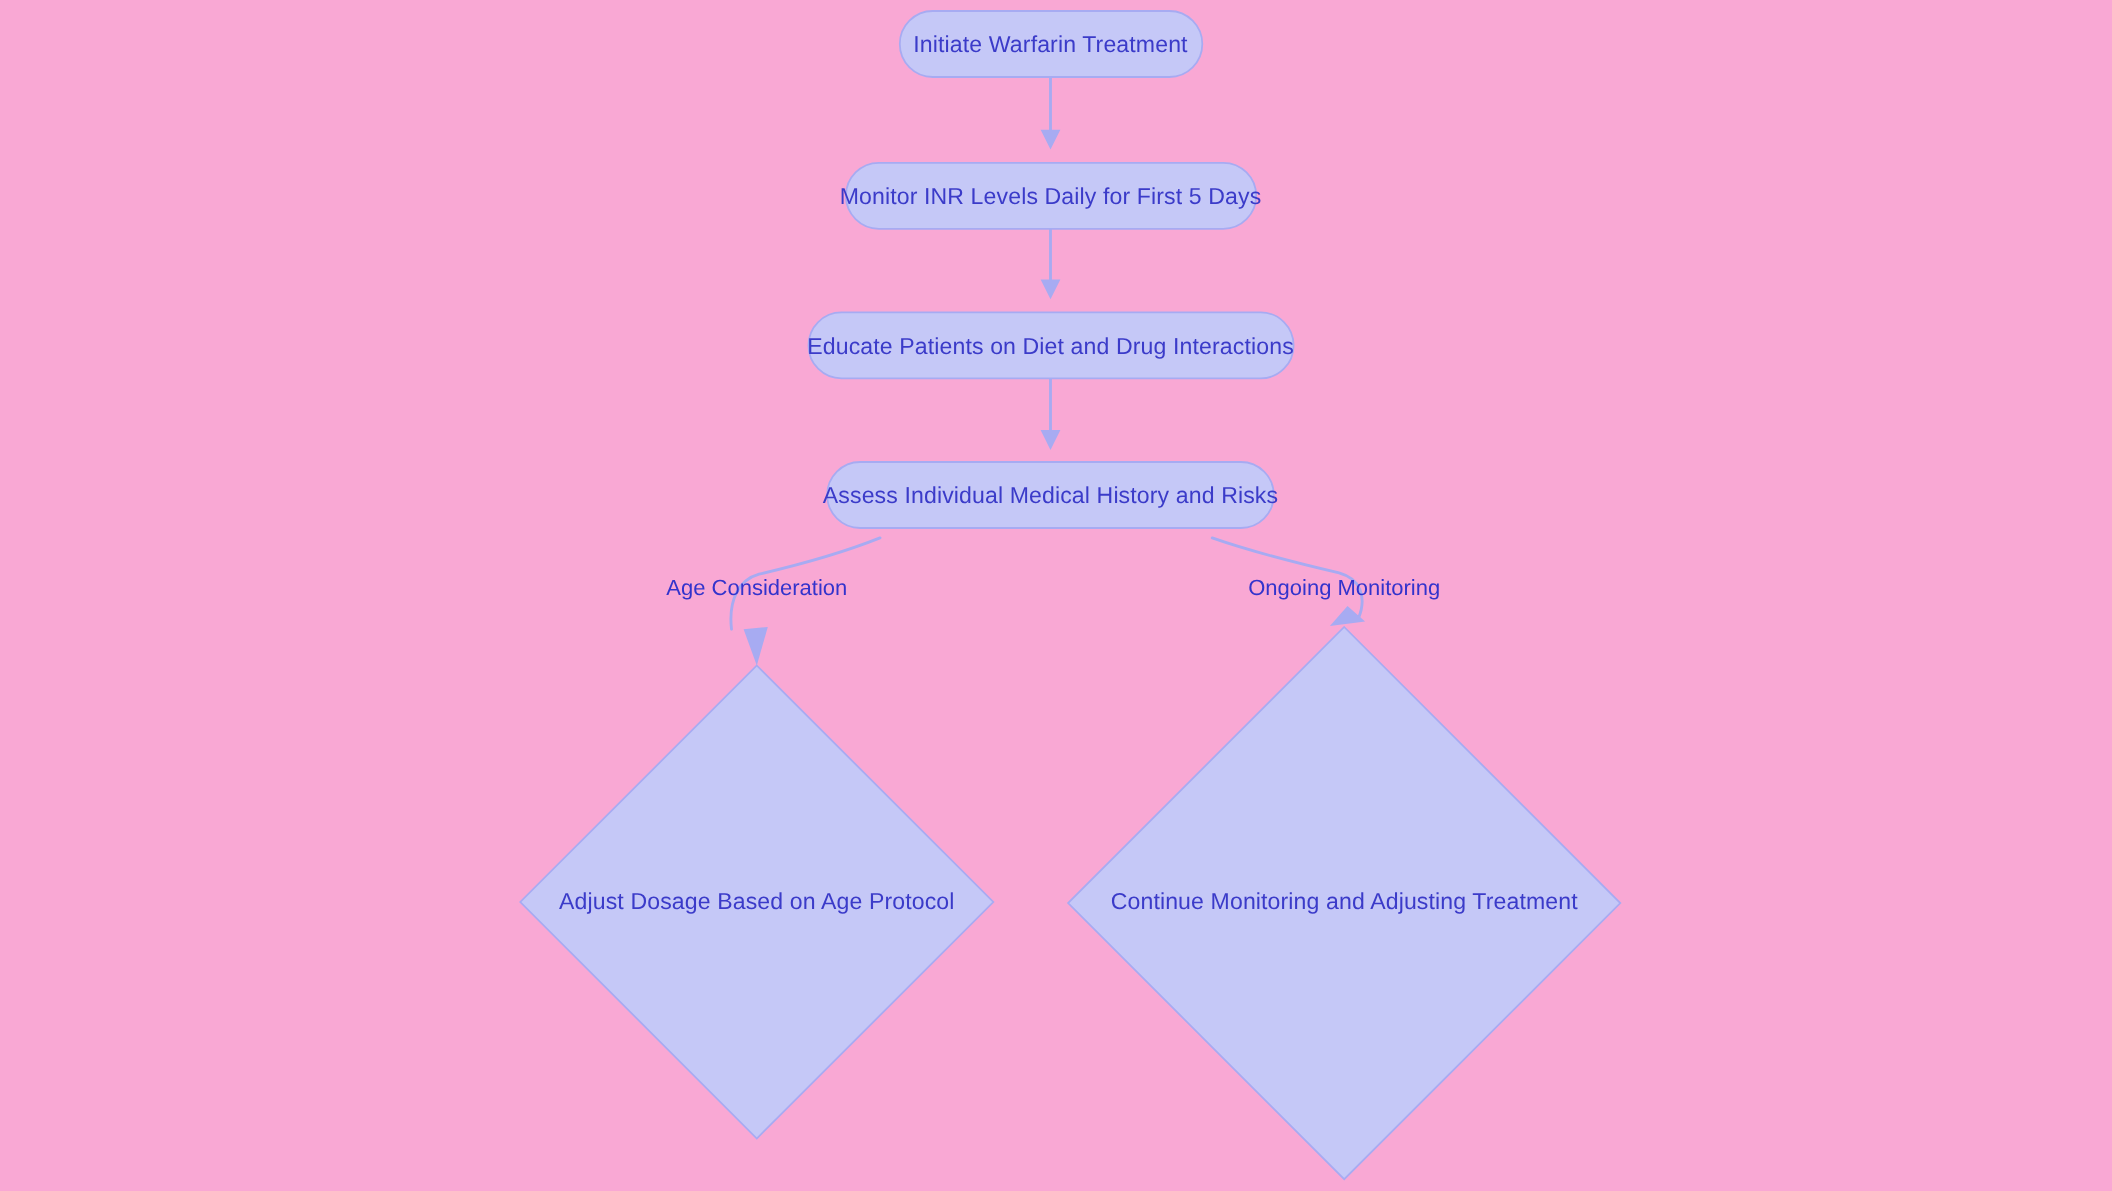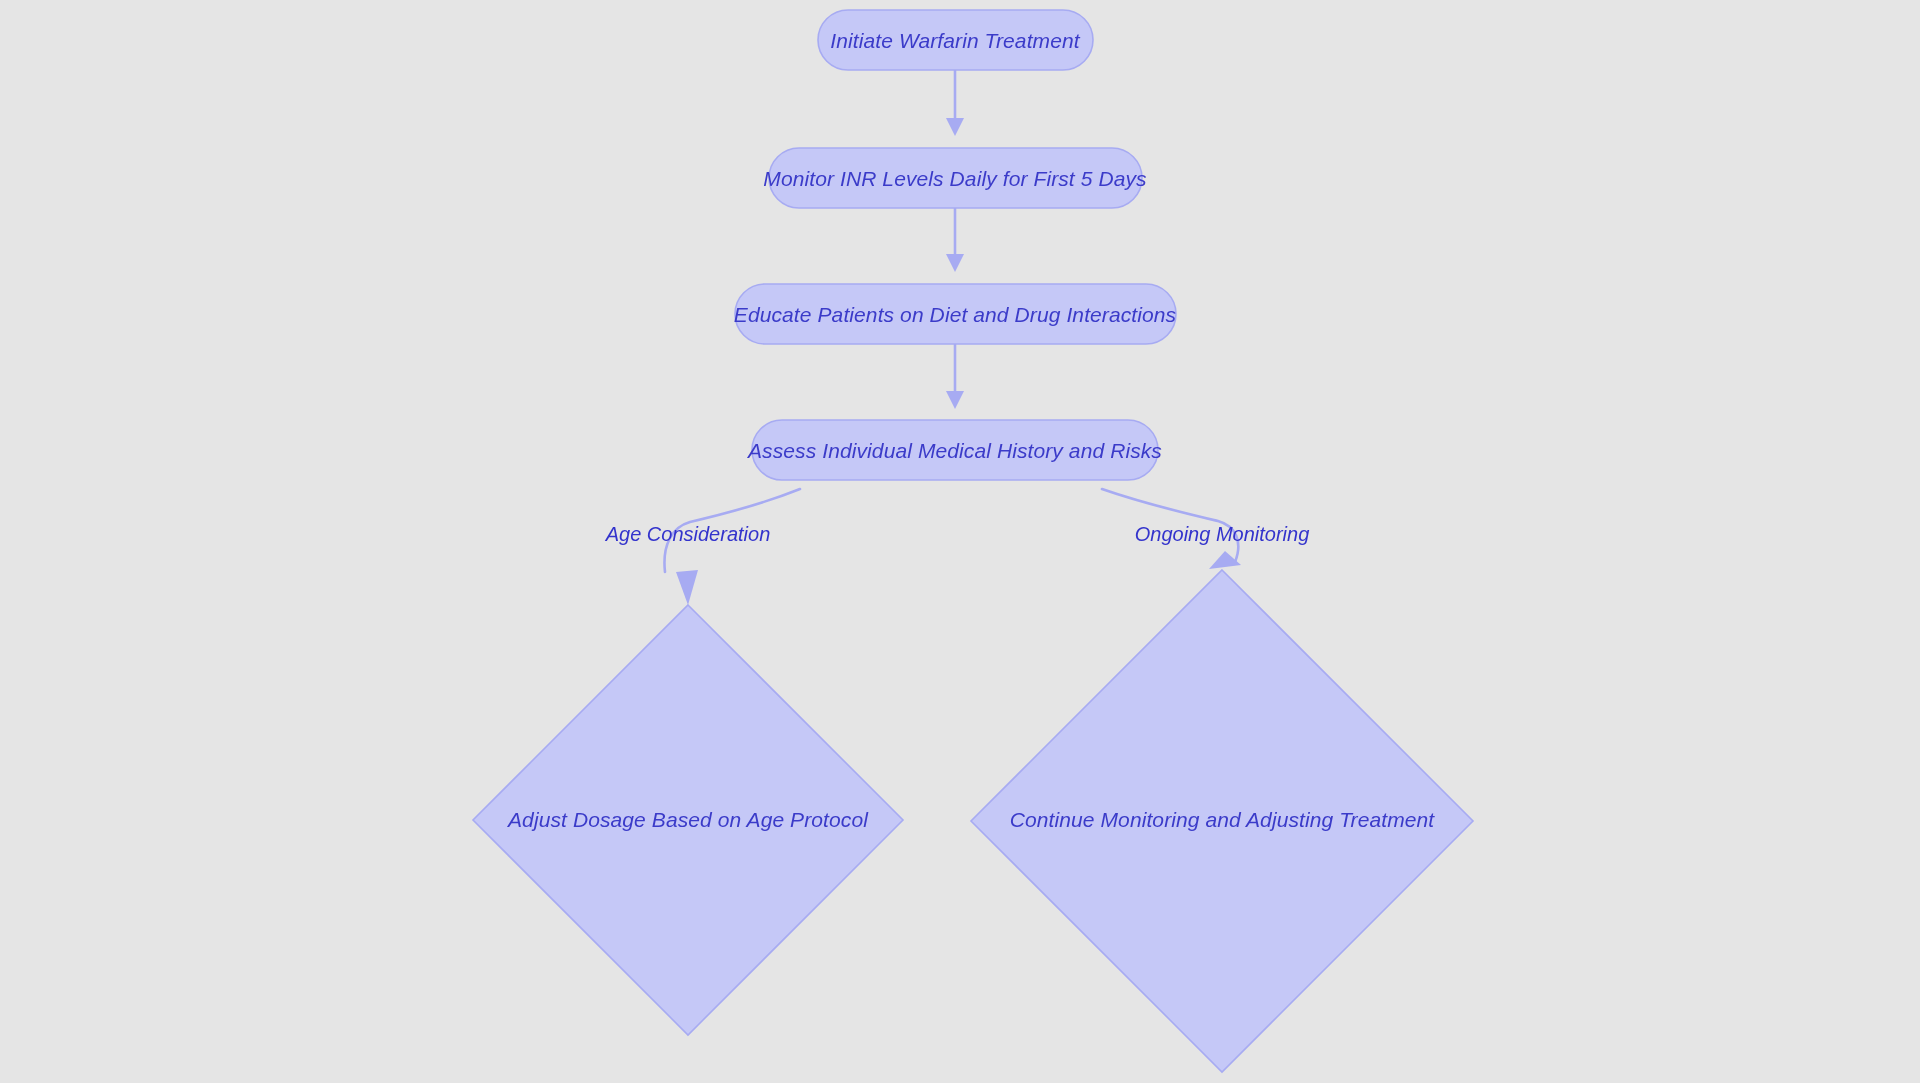--- a/index.html
+++ b/index.html
@@ -10,22 +10,21 @@
   body {
     width: 1920px;
     height: 1083px;
     overflow: hidden;
     font-family: "Liberation Sans", sans-serif;
   }
   #flowchart-root {
     position: relative;
     width: 1920px;
     height: 1083px;
-    background: #e5e5e5;
-    font-style: italic;
+    background: #f9a8d4;
   }
   #flow-svg {
     position: absolute;
     inset: 0;
     width: 1920px;
     height: 1083px;
     display: block;
   }
   .node-shape {
     fill: #c5c8f7;

